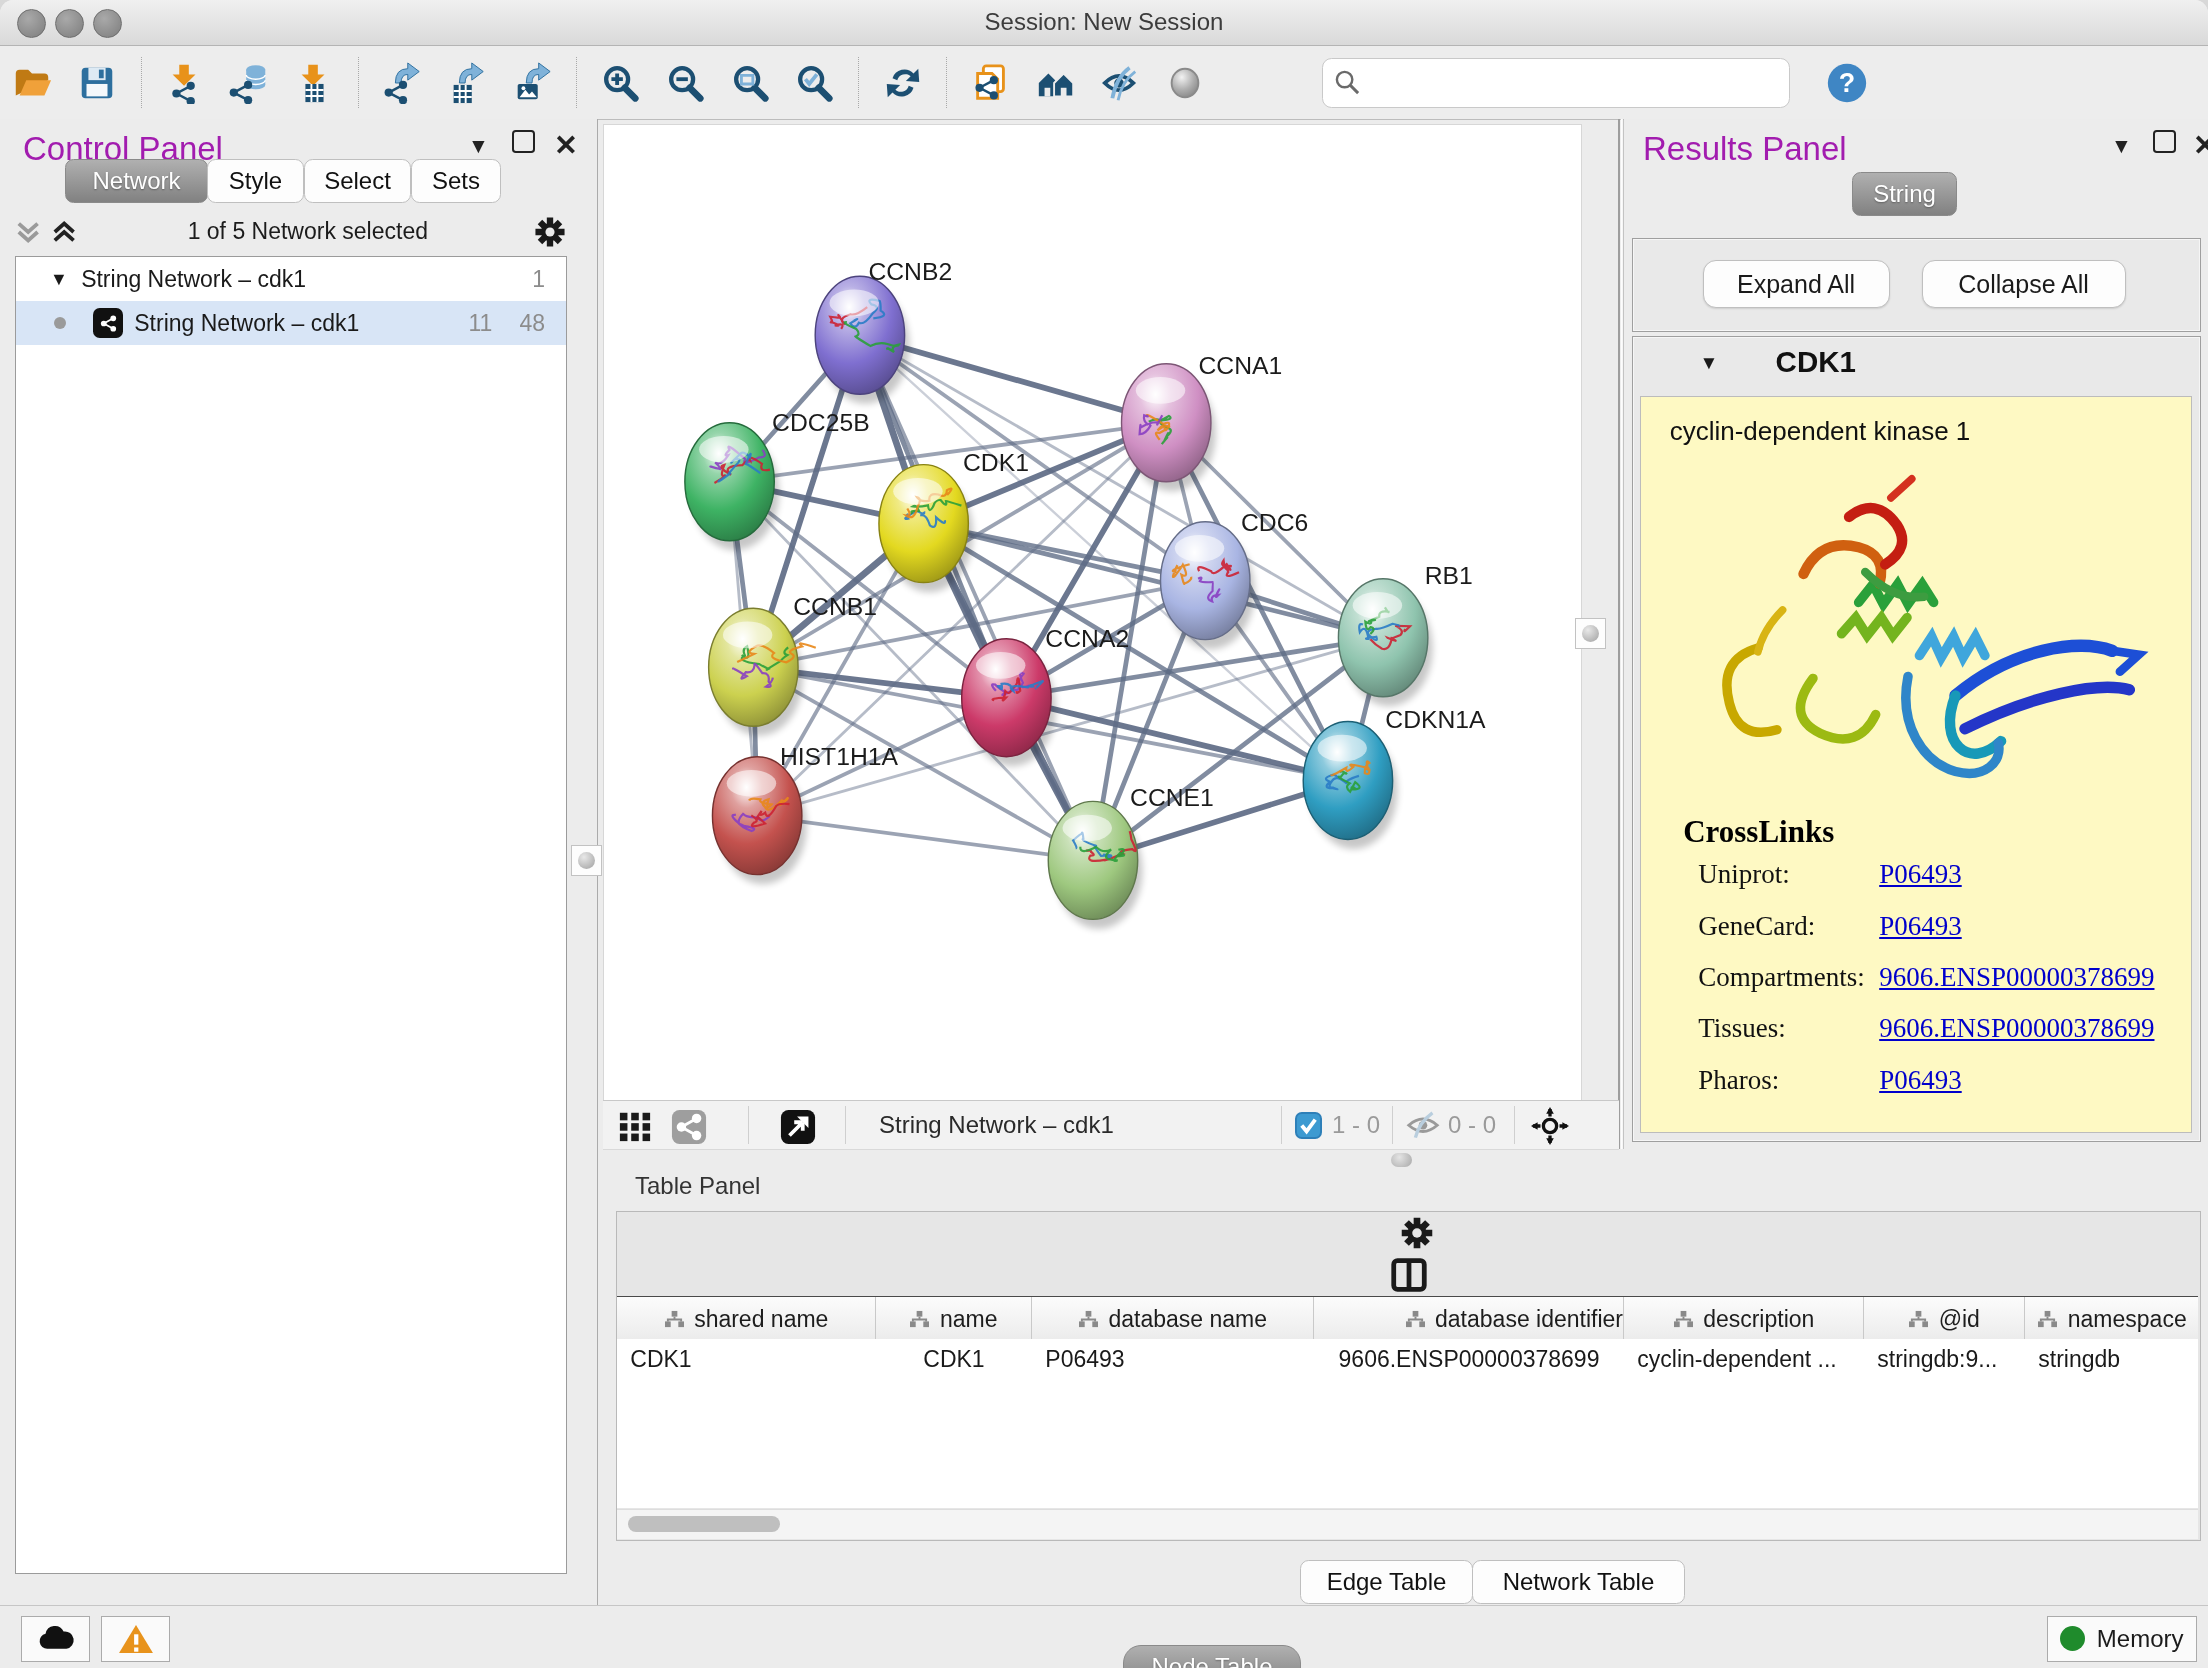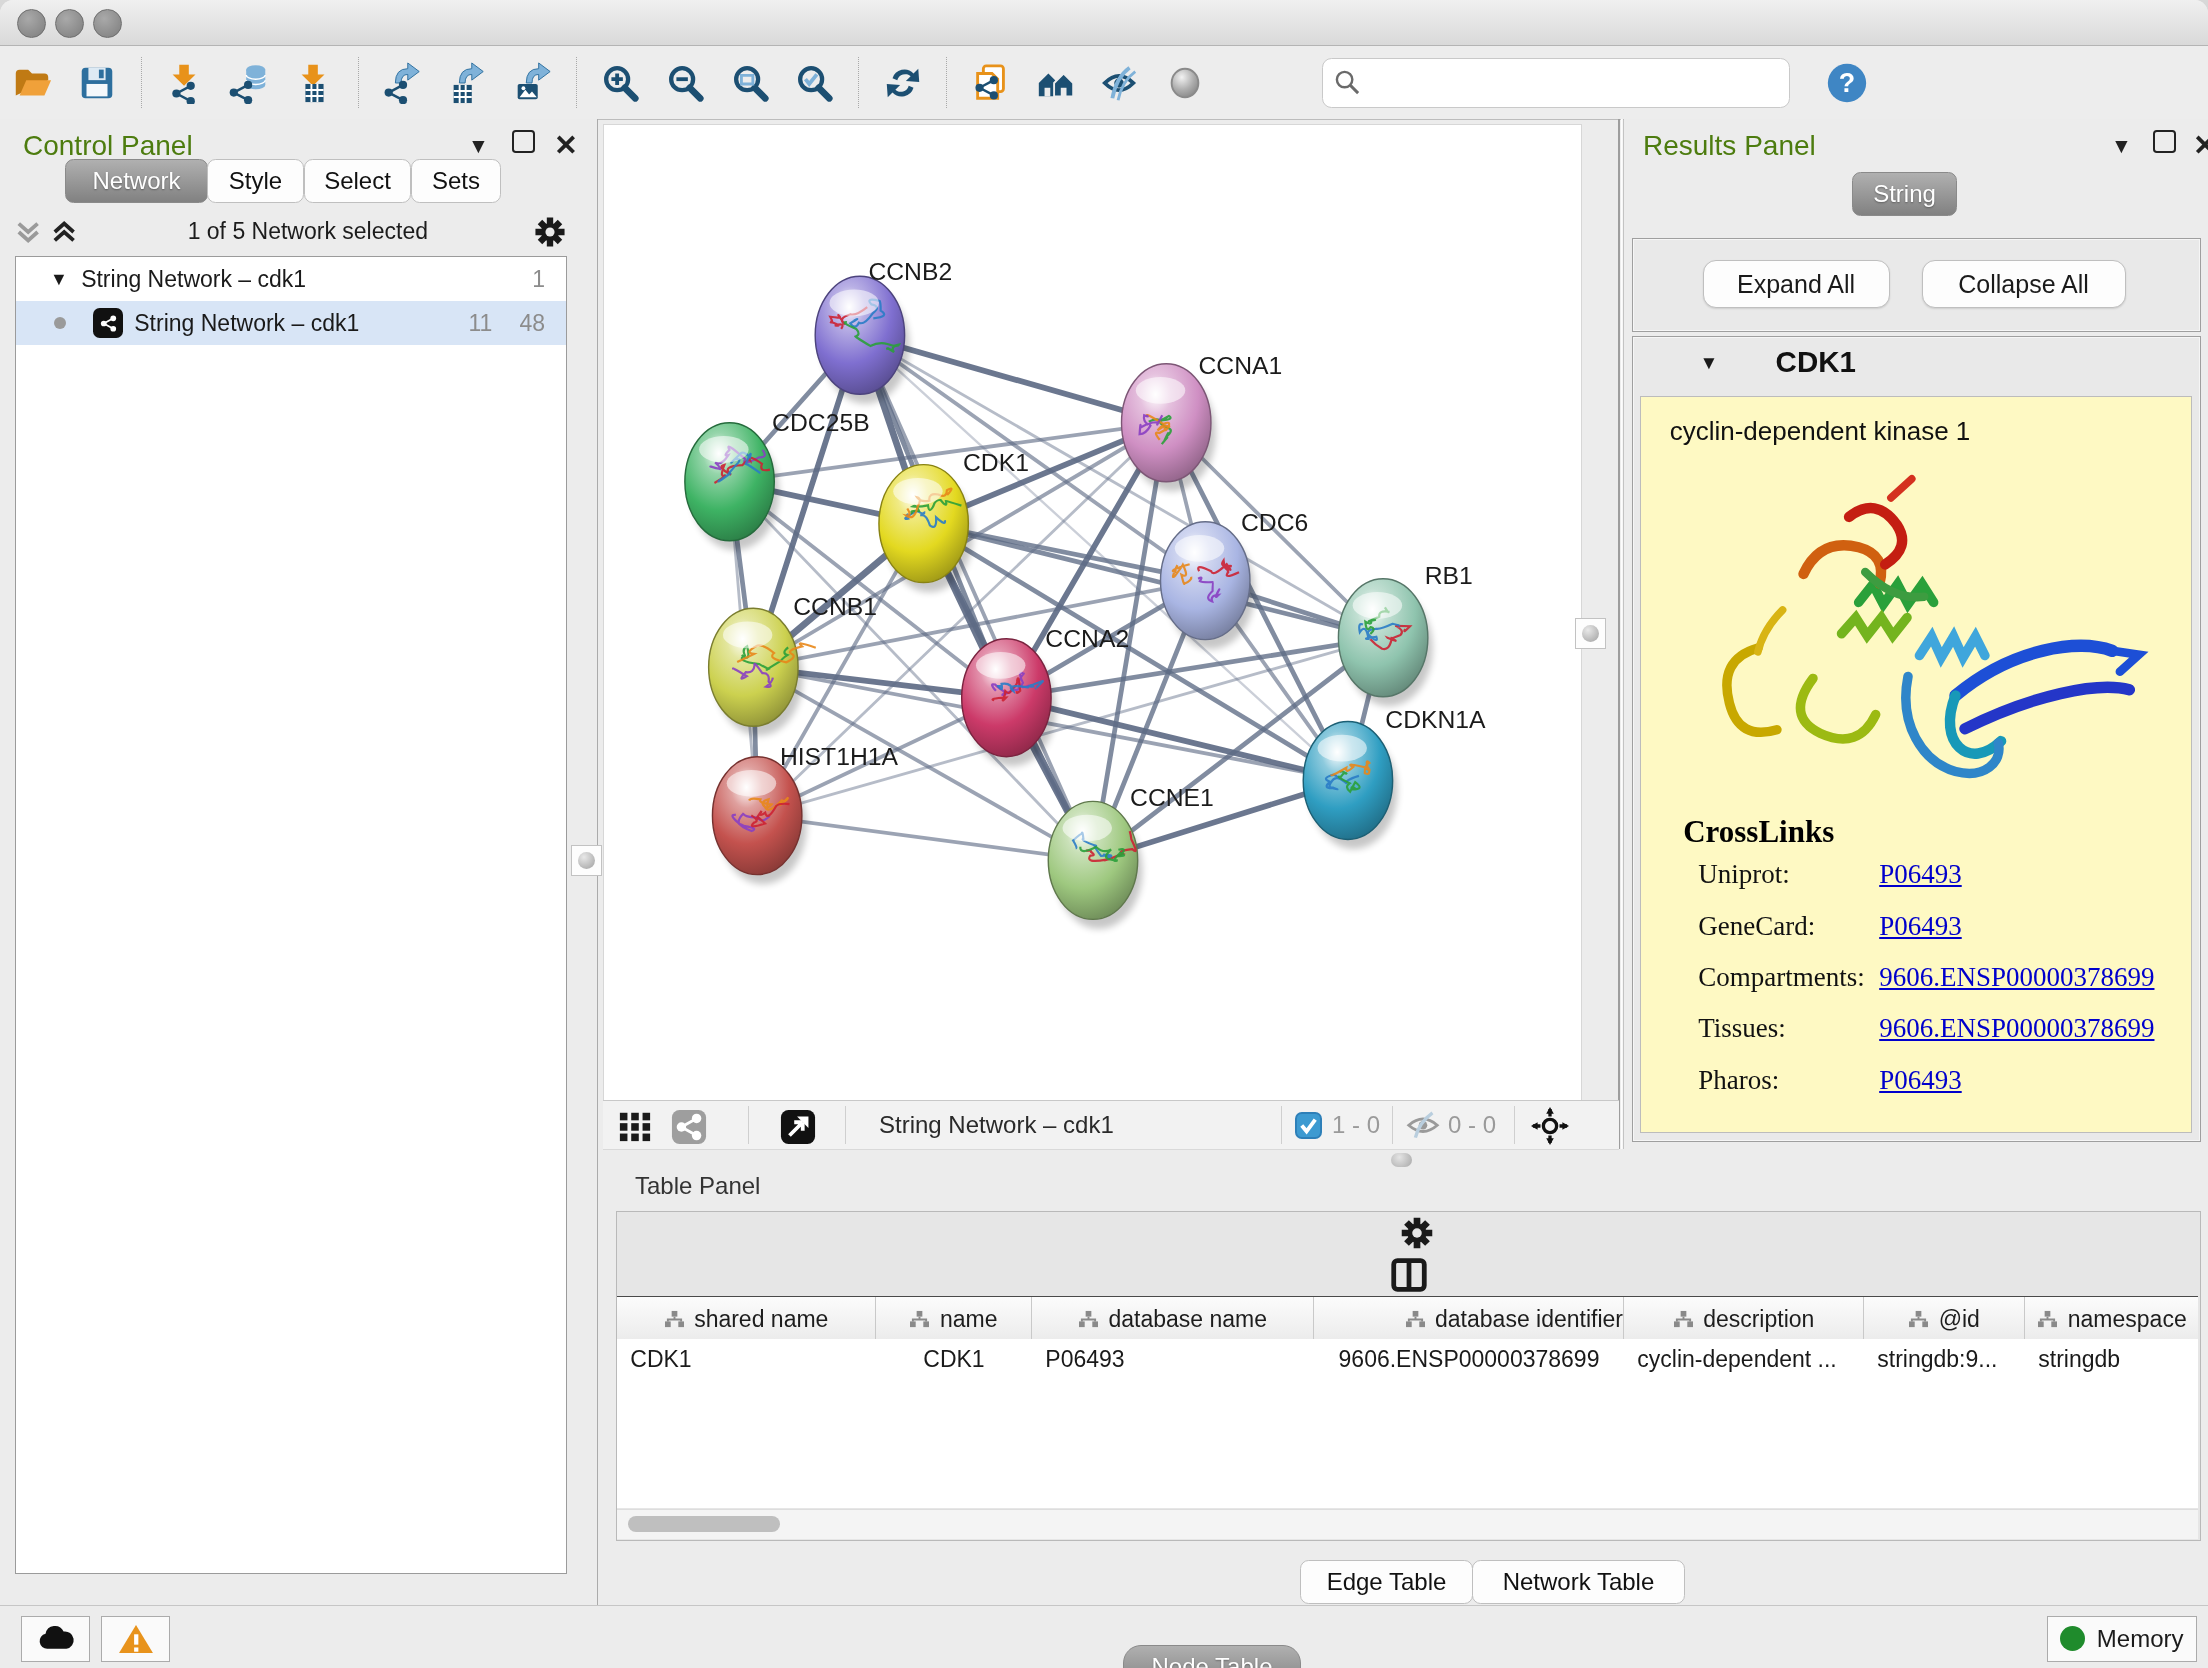--- a/index.html
+++ b/index.html
@@ -16,21 +16,21 @@
     border-bottom:1px solid #bcbcbc;display:flex;align-items:center;}
   .tbtn{width:57px;height:57px;margin:0 3.8px;display:flex;align-items:center;justify-content:center;}
   .tsep{width:0;height:51px;border-left:1.9px dotted #a9a9a9;margin:0 11.4px;}
   .searchwrap{position:relative;margin-left:105px;width:466px;height:48px;background:#fff;
     border:1.9px solid #c9c9c9;border-radius:9.5px;display:flex;align-items:center;}
   .searchwrap svg{margin-left:11.4px;}
   .searchwrap input{border:none;outline:none;flex:1;height:38px;font-size:23px;background:transparent;
     font-family:"Liberation Sans",sans-serif;}
   .helpbtn{margin-left:34px;width:46px;height:46px;}
   
-  .phead{position:absolute;font-size:28px;color:#4d7c0f;}
+  .phead{position:absolute;font-size:33px;color:#a21caf;}
   .pctl{position:absolute;font-size:21px;color:#222;cursor:default;}
   .boxsq{display:inline-block;width:19px;height:19px;border:2.9px solid #222;border-radius:3.8px;}
   .tab{position:absolute;height:42px;line-height:42px;text-align:center;font-size:24px;
     background:#fdfdfd;border:1px solid #bfbfbf;border-radius:8.6px;color:#111;}
   .tab.sel{background:linear-gradient(#b0b0b0,#818181);color:#fff;border-color:#8a8a8a;
     text-shadow:0 1px 1.9px rgba(0,0,0,.35);}
   
   #controlpanel{position:absolute;left:0;top:119px;width:597px;height:1487px;background:#ececec;
     border-right:1px solid #ababab;border-bottom:1px solid #c2c2c2;}
   .subhead{position:absolute;left:13.3px;top:88px;width:557px;height:49px;display:flex;align-items:center;}
@@ -96,20 +96,21 @@
 </style>
 </head>
 <body>
 
 <div id="window">
 
   <div class="titlebar">
     <span class="light" style="left:17px"></span>
     <span class="light" style="left:55px"></span>
     <span class="light" style="left:93px"></span>
+    <div class="wtitle">Session: New Session</div>
   </div>
 
   <div class="toolbar" id="toolbar">
       <div class="tbtn">
         <svg width="42" height="42" viewBox="0 0 44 44">
           <path d="M5 35 V12 q0-4 4-4 h9 l4 4 h13 q4 0 4 4 v3" fill="#c07a14"></path>
           <path d="M9 35 L16 19 h26 l-7 16 z" fill="#f0a13a"></path>
         </svg>
       </div>
       <div class="tbtn">

